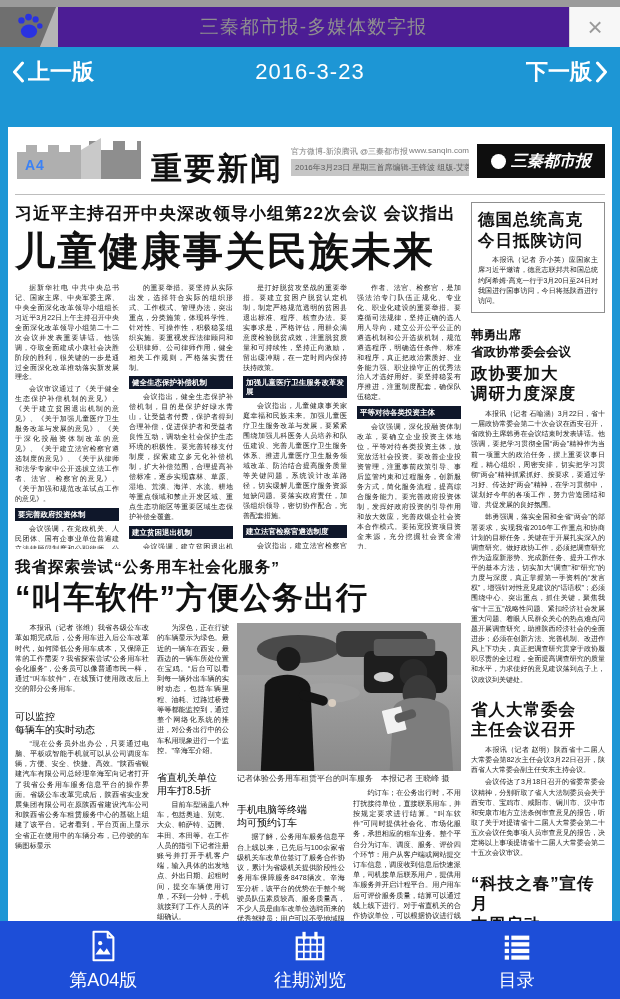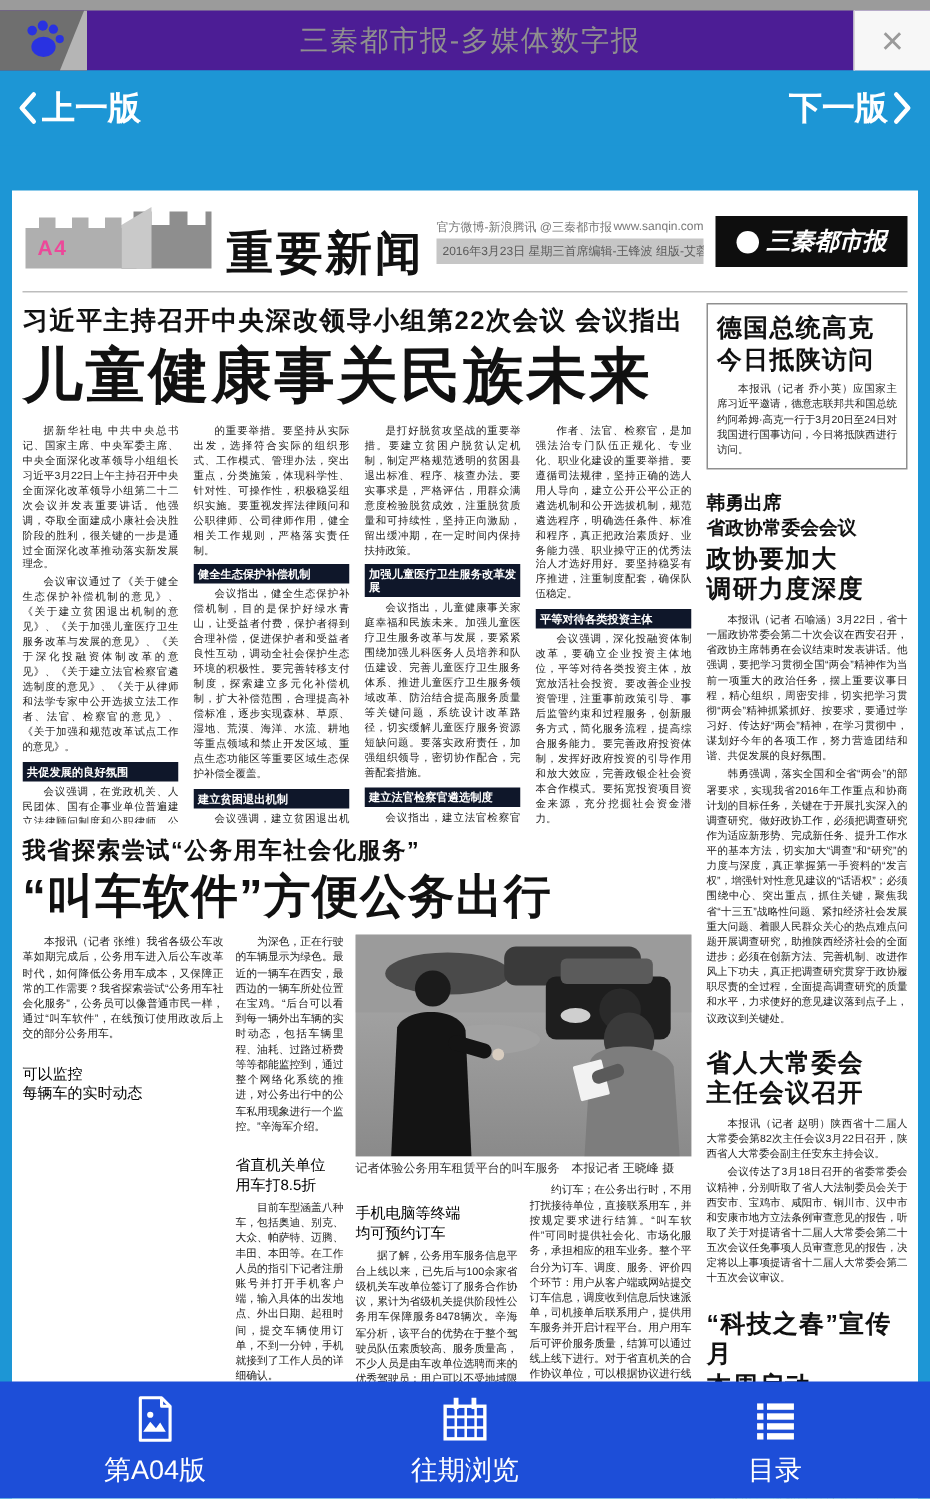--- a/index.html
+++ b/index.html
@@ -17,21 +17,21 @@
   .navbar{height:50px;background:#1D96D5;color:#fff;display:flex;align-items:center;justify-content:space-between;padding:0 12px;}
   .nav-side{display:flex;align-items:center;gap:3px;font-size:22px;font-weight:bold;cursor:pointer;}
   .nav-date{font-size:22px;letter-spacing:1px;}
 
   
   .page-wrap{padding:30px 8px 0;}
   .page{background:#fff;min-height:880px;padding:9px 7px 0;color:#111;}
 
   .masthead{display:flex;align-items:flex-start;gap:8px;height:52px;}
   .wall{position:relative;width:128px;height:44px;flex:none;}
-  .page-label{position:absolute;left:10px;bottom:7px;color:#ec4899;font-size:14px;font-weight:bold;letter-spacing:1px;}
+  .page-label{position:absolute;left:10px;bottom:7px;color:#3b82f6;font-size:14px;font-weight:bold;letter-spacing:1px;}
   .section-title{font-size:31px;font-weight:900;letter-spacing:2px;margin-top:12px;white-space:nowrap;}
   .meta{flex:1;margin-top:10px;min-width:0;}
   .meta-top{display:flex;justify-content:space-between;font-size:8px;color:#777;white-space:nowrap;overflow:hidden;}
   .meta-strip{margin-top:2px;background:#C6C6C6;color:#5A5A5A;font-size:8px;display:flex;justify-content:space-between;align-items:center;padding:3px 4px;white-space:nowrap;overflow:hidden;}
   .brand{flex:none;width:128px;height:34px;margin-top:8px;background:#0E0E0E;display:flex;align-items:center;justify-content:center;gap:5px;}
   .brand-emblem{width:15px;height:15px;border-radius:50%;background:#fff;flex:none;}
   .brand-text{color:#fff;font-size:16px;font-weight:bold;font-family:"DejaVu Serif","Liberation Serif",serif;font-style:italic;white-space:nowrap;}
   .rule{border-top:1px solid #BDBDBD;margin:6px 0 7px;}
 
   .content{display:flex;gap:10px;}
@@ -101,20 +101,21 @@
     </div>
   </header>
 
   <nav class="navbar">
     <div class="nav-side">
       <svg width="13" height="22" viewBox="0 0 12 22">
         <polyline points="10,2 2,11 10,20" fill="none" stroke="#fff" stroke-width="3" stroke-linecap="round" stroke-linejoin="round"></polyline>
       </svg>
       <span>上一版</span>
     </div>
+    <div class="nav-date">2016-3-23</div>
     <div class="nav-side">
       <span>下一版</span>
       <svg width="13" height="22" viewBox="0 0 12 22">
         <polyline points="2,2 10,11 2,20" fill="none" stroke="#fff" stroke-width="3" stroke-linecap="round" stroke-linejoin="round"></polyline>
       </svg>
     </div>
   </nav>
 
   <div class="page-wrap">
     <div class="page">
@@ -149,21 +150,21 @@
       <div class="content">
         <div class="main-col">
 
           <section class="article1">
             <h3 class="a1-kicker">习近平主持召开中央深改领导小组第22次会议 会议指出</h3>
             <h1 class="a1-headline">儿童健康事关民族未来</h1>
             <div class="a1-cols">
               <div class="a1-col">
                   <div class="seg-p">据新华社电 中共中央总书记、国家主席、中央军委主席、中央全面深化改革领导小组组长习近平3月22日上午主持召开中央全面深化改革领导小组第二十二次会议并发表重要讲话。他强调，夺取全面建成小康社会决胜阶段的胜利，很关键的一步是通过全面深化改革推动落实新发展理念。</div>
                   <div class="seg-p">会议审议通过了《关于健全生态保护补偿机制的意见》、《关于建立贫困退出机制的意见》、《关于加强儿童医疗卫生服务改革与发展的意见》、《关于深化投融资体制改革的意见》、《关于建立法官检察官遴选制度的意见》、《关于从律师和法学专家中公开选拔立法工作者、法官、检察官的意见》、《关于加强和规范改革试点工作的意见》。</div>
-                  <div class="seg-h">共促发展的良好氛围</div>
+                  <div class="seg-h">要完善政府投资体制</div>
                   <div class="seg-p">会议强调，在党政机关、人民团体、国有企事业单位普遍建立法律顾问制度和公职律师、公司律师制度，是贯彻落实全面依法治国</div>
                 </div>
               <div class="a1-col">
                   <div class="seg-p">的重要举措。要坚持从实际出发，选择符合实际的组织形式、工作模式、管理办法，突出重点，分类施策，体现科学性、针对性、可操作性，积极稳妥组织实施。要重视发挥法律顾问和公职律师、公司律师作用，健全相关工作规则，严格落实责任制。</div>
                   <div class="seg-h">健全生态保护补偿机制</div>
                   <div class="seg-p">会议指出，健全生态保护补偿机制，目的是保护好绿水青山，让受益者付费，保护者得到合理补偿，促进保护者和受益者良性互动，调动全社会保护生态环境的积极性。要完善转移支付制度，探索建立多元化补偿机制，扩大补偿范围，合理提高补偿标准，逐步实现森林、草原、湿地、荒漠、海洋、水流、耕地等重点领域和禁止开发区域、重点生态功能区等重要区域生态保护补偿全覆盖。</div>
                   <div class="seg-h">建立贫困退出机制</div>
                   <div class="seg-p">会议强调，建立贫困退出机制，</div>
                 </div>
               <div class="a1-col">
@@ -182,20 +183,21 @@
           </section>
 
           <section class="article2">
             <h3 class="a2-kicker">我省探索尝试“公务用车社会化服务”</h3>
             <h1 class="a2-headline">“叫车软件”方便公务出行</h1>
             <div class="a2-grid">
               <div class="a2-col a2-col1">
                   <div class="seg-p">本报讯（记者 张维）我省各级公车改革如期完成后，公务用车进入后公车改革时代，如何降低公务用车成本，又保障正常的工作需要？我省探索尝试“公务用车社会化服务”，公务员可以像普通市民一样，通过“叫车软件”，在线预订使用政改后上交的部分公务用车。</div>
                   <div class="seg-b">可以监控
 每辆车的实时动态</div>
+                  <div class="seg-p">“现在公务员外出办公，只要通过电脑、平板或智能手机就可以从公司调度车辆，方便、安全、快捷、高效。”陕西省银建汽车有限公司总经理辛海军向记者打开了我省公务用车服务信息平台的操作界面。省级公车改革完成后，陕西省实业发展集团有限公司在原陕西省建设汽车公司和陕西省公务车租赁服务中心的基础上组建了该平台。记者看到，平台页面上显示全省正在使用中的车辆分布，已停驶的车辆图标显示</div>
                 </div>
               <div class="a2-col a2-col2">
                   <div class="seg-p">为深色，正在行驶的车辆显示为绿色。最近的一辆车在西安，最西边的一辆车所处位置在宝鸡。“后台可以看到每一辆外出车辆的实时动态，包括车辆里程、油耗、过路过桥费等等都能监控到，通过整个网络化系统的推进，对公务出行中的公车私用现象进行一个监控。”辛海军介绍。</div>
                   <div class="seg-b">省直机关单位
 用车打8.5折</div>
                   <div class="seg-p">目前车型涵盖八种车，包括奥迪、别克、大众、帕萨特、迈腾、丰田、本田等。在工作人员的指引下记者注册账号并打开手机客户端，输入具体的出发地点、外出日期、起租时间，提交车辆使用订单，不到一分钟，手机就接到了工作人员的详细确认。</div>
                 </div>
               <div class="a2-right">
                 <div class="photo">
                   <svg viewBox="0 0 226 148" preserveAspectRatio="none">

